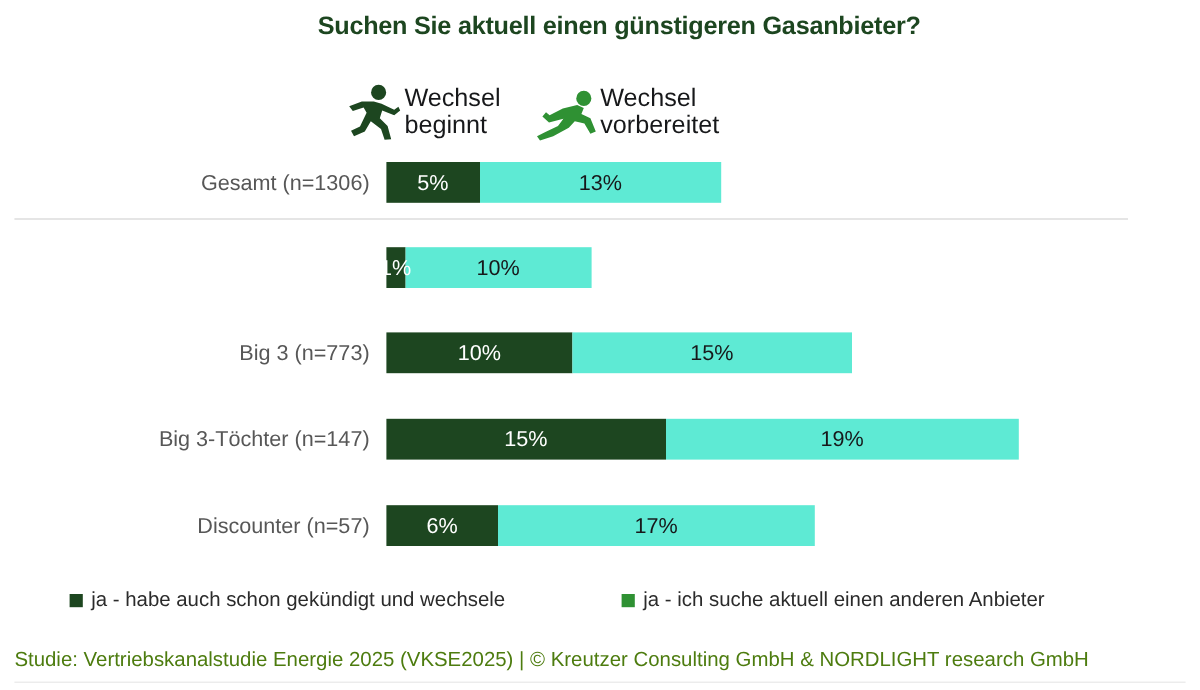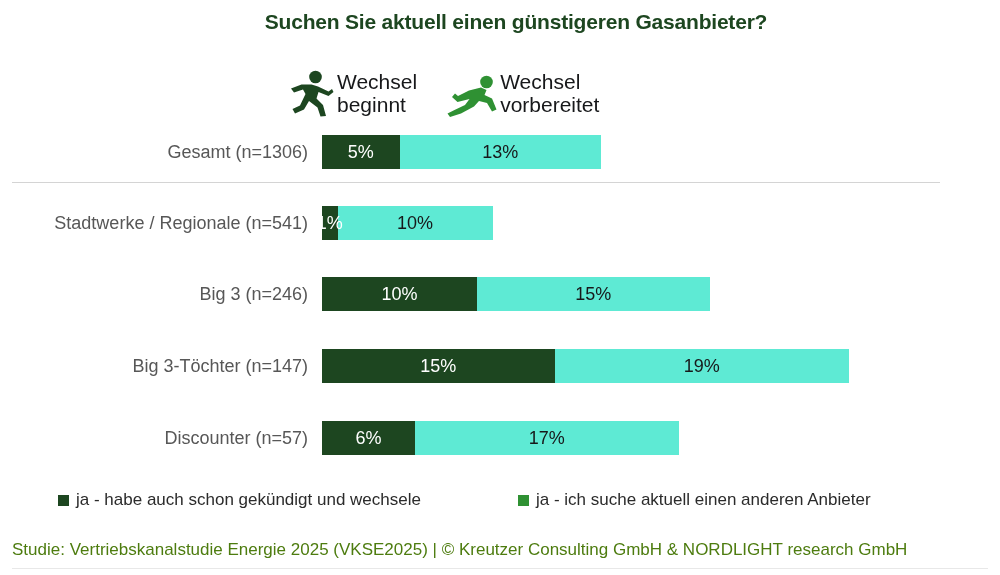--- a/index.html
+++ b/index.html
@@ -212,33 +212,32 @@
       <div class="seg seg-a" style="width: 77.5px;">
         <span class="seg-label">5%</span>
       </div>
       <div class="seg seg-b" style="width: 201.5px;">
         <span class="seg-label">13%</span>
       </div>
     </div>
   </div>
 
   <div class="row" style="top:206px">
-    <div class="row-label">Stadtwerke / Regionale (n=541)</div>
     <div class="bars">
       <div class="seg seg-a" style="width: 15.5px;">
         <span class="seg-label">1%</span>
       </div>
       <div class="seg seg-b" style="width: 155px;">
         <span class="seg-label">10%</span>
       </div>
     </div>
   </div>
 
   <div class="row" style="top:277px">
-    <div class="row-label">Big 3 (n=246)</div>
+    <div class="row-label">Big 3 (n=773)</div>
     <div class="bars">
       <div class="seg seg-a" style="width: 155px;">
         <span class="seg-label">10%</span>
       </div>
       <div class="seg seg-b" style="width: 232.5px;">
         <span class="seg-label">15%</span>
       </div>
     </div>
   </div>
 

